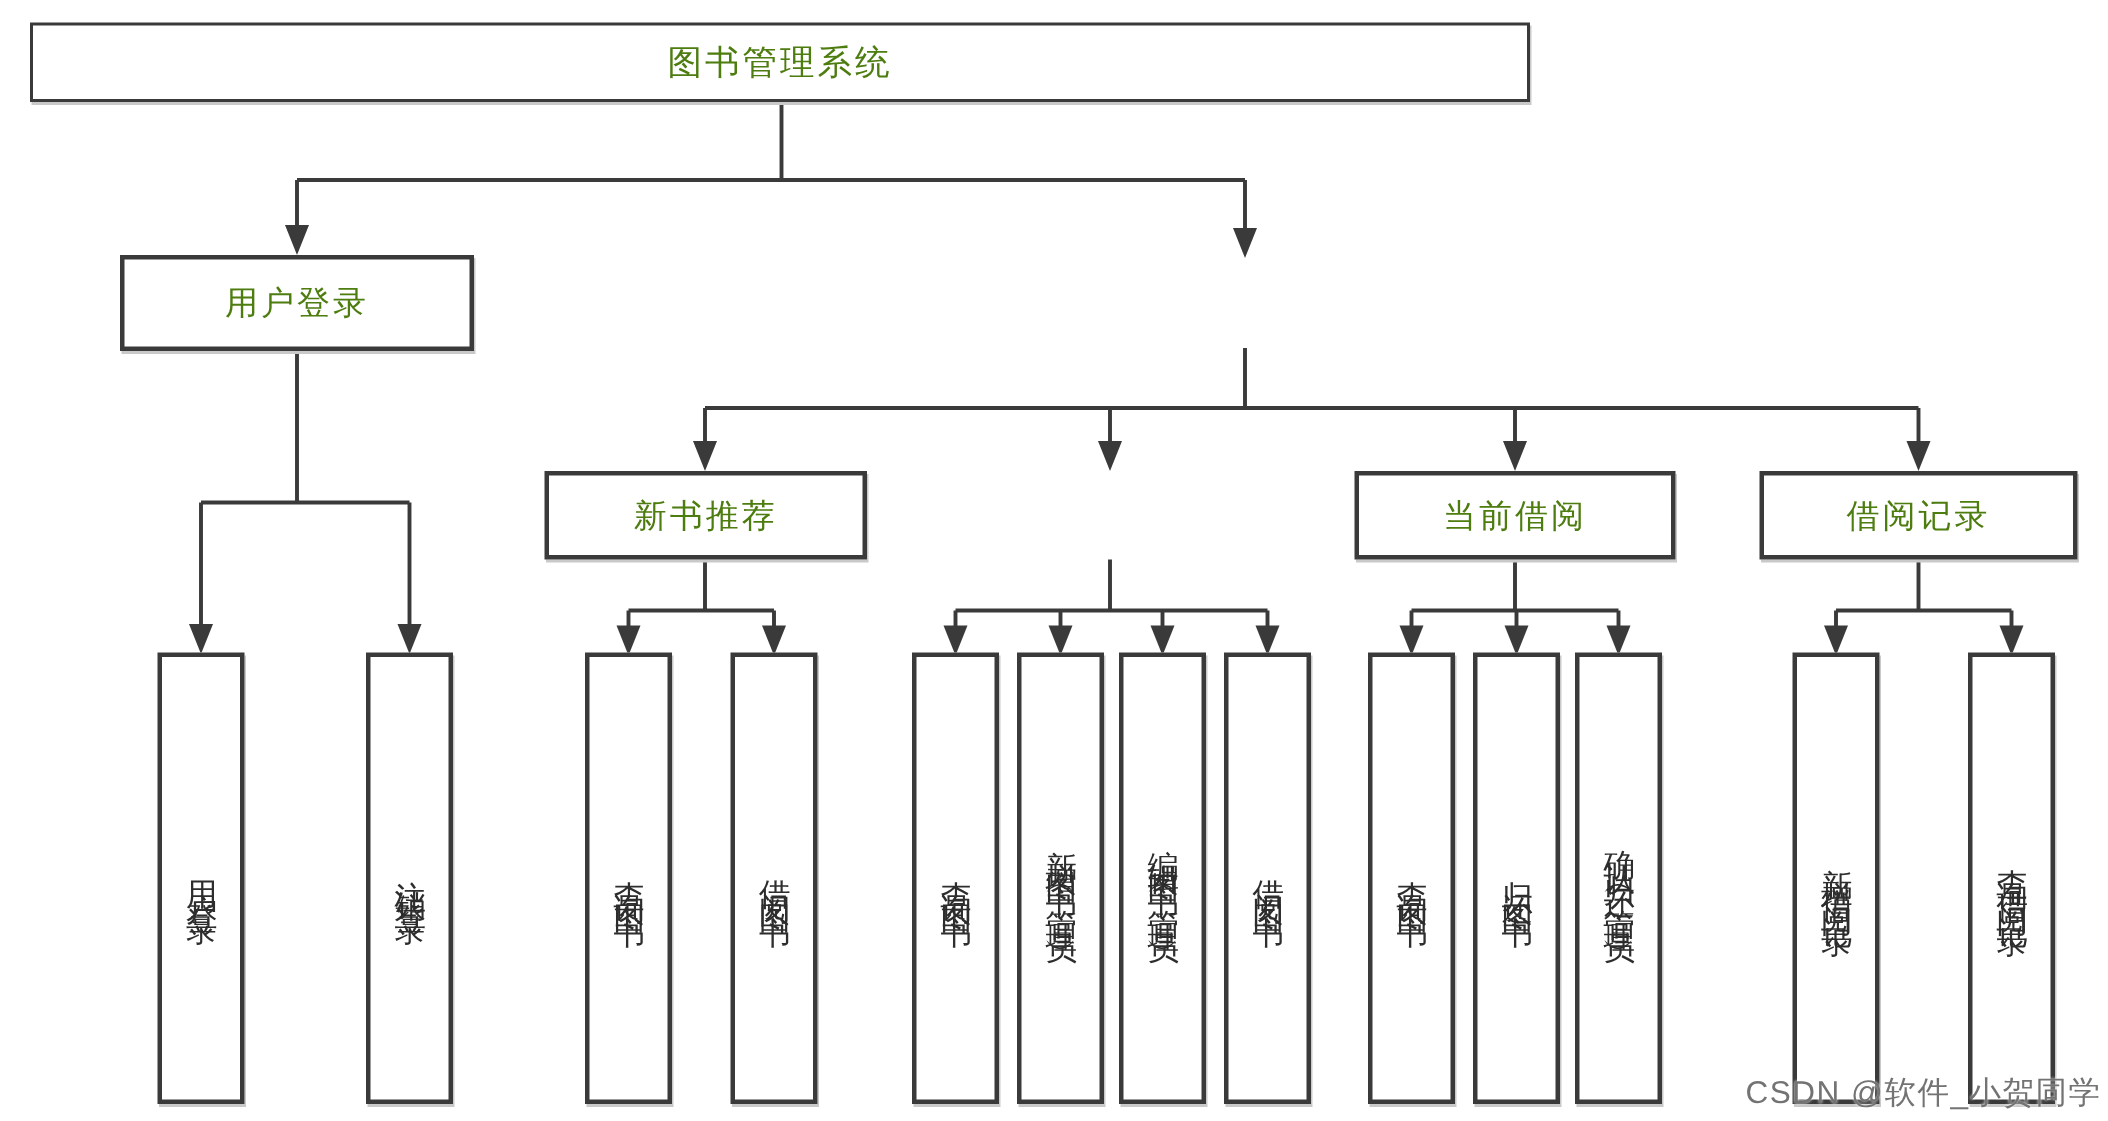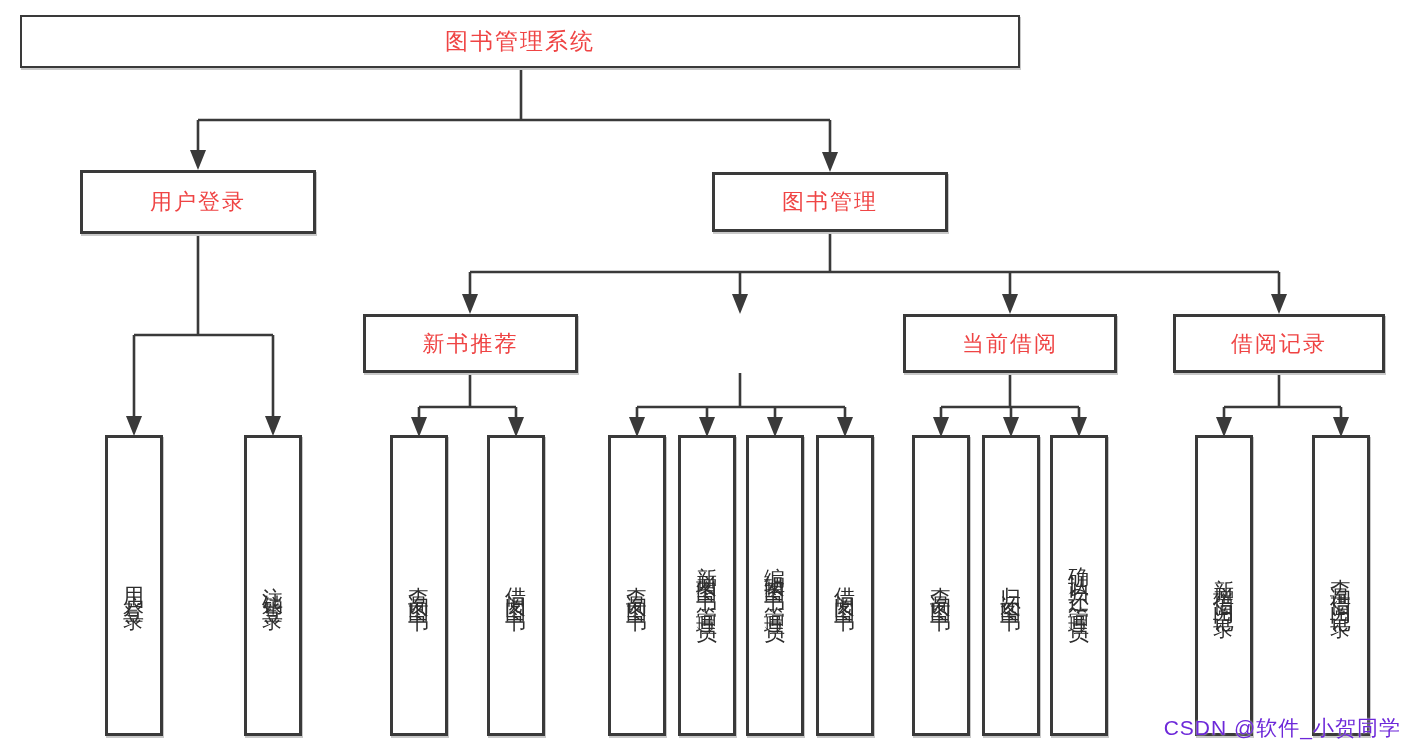--- a/index.html
+++ b/index.html
@@ -32,21 +32,21 @@
     border: 3px solid #3a3a3a;
     box-shadow: 1px 2px 0 #c9c9c9;
     display: flex;
     align-items: center;
     justify-content: center;
   }
   .node .lbl {
     font-size: 22px;
     letter-spacing: 2px;
     white-space: nowrap;
-    color: #ef4444;
+    color: #4d7c0f;
   }
   #node-root {
     left: 20px; top: 15px; width: 1000px; height: 53px;
     border-width: 2px;
   }
   #node-root .lbl { font-size: 23px; }
   .leaf {
     position: absolute;
     top: 435px;
     width: 58px;
@@ -66,21 +66,21 @@
     letter-spacing: 8px;
     line-height: 1;
     color: #2d2d2d;
     white-space: nowrap;
   }
   #watermark {
     position: absolute;
     right: 4px;
     bottom: 5px;
     font-size: 21px;
-    color: #6d28d9;
+    color: #737373;
     letter-spacing: 1px;
     text-shadow: 0 0 2px #ffffff;
     white-space: nowrap;
     margin-top: 17px;
   }
 </style>
 </head>
 <body>
 
 <div id="canvas">
@@ -124,23 +124,20 @@
       <polygon points="1333,417 1349,417 1341,437"></polygon>
     </g>
   </svg>
 
   <div class="node" id="node-root">
     <span class="lbl">图书管理系统</span>
   </div>
 
   <div class="node" style="left:80px; top:170px; width:236px; height:64px;">
     <span class="lbl">用户登录</span>
-  </div>
-  <div class="node" style="left:712px; top:172px; width:236px; height:60px;">
-    <span class="lbl">图书管理</span>
   </div>
 
   <div class="node" style="left:363px; top:314px; width:215px; height:59px;">
     <span class="lbl">新书推荐</span>
   </div>
   <div class="node" style="left:903px; top:314px; width:214px; height:59px;font-family:Liberation Mono, monospace;">
     <span class="lbl">当前借阅</span>
   </div>
   <div class="node" style="left:1173px; top:314px; width:212px; height:59px;">
     <span class="lbl">借阅记录</span>

